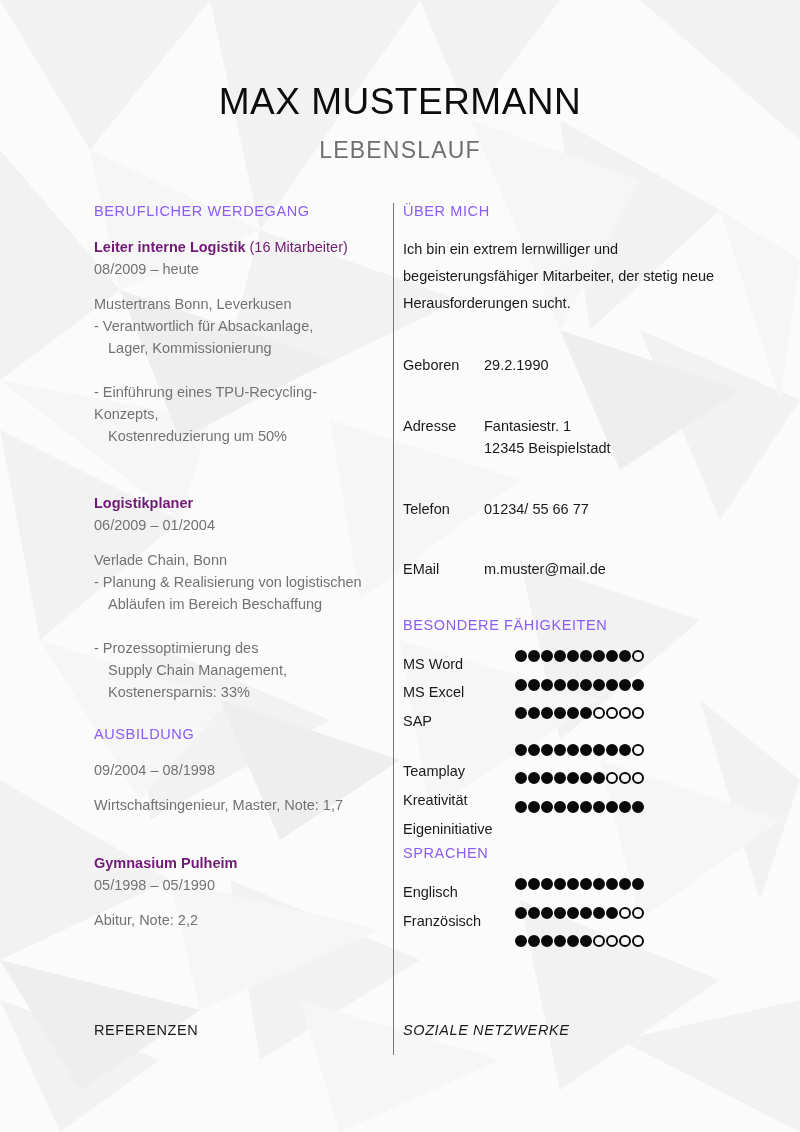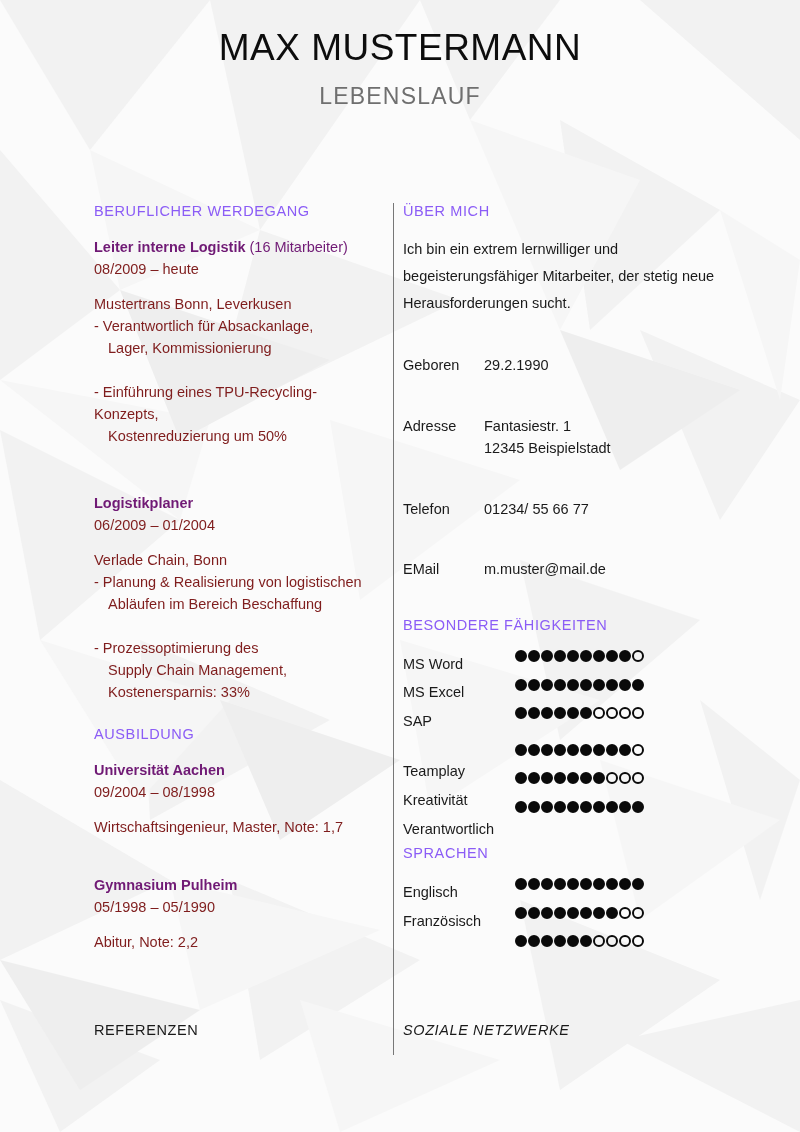--- a/index.html
+++ b/index.html
@@ -28,21 +28,21 @@
   #page {
     position: relative;
     z-index: 1;
     width: 800px;
     height: 1132px;
   }
 
   
   .header {
     text-align: center;
-    padding-top: 28px;
+    padding-top: 82px;
   }
   .name {
     font-size: 37px;
     font-weight: 400;
     letter-spacing: 0.5px;
     color: #0d0d0d;
     line-height: 1.1;
   }
   .subtitle {
     font-size: 23px;
@@ -95,21 +95,21 @@
     font-weight: 700;
     color: #701a75;
     line-height: 1.52;
   }
   .job-title .light {
     font-weight: 400;
   }
   .line {
     font-size: 14.5px;
     font-weight: 400;
-    color: #7f1d1d;
+    color: #737373;
     line-height: 1.52;
   }
   .line.indent {
     padding-left: 14px;
   }
   .gap-s { height: 13px; }
   .gap-m { height: 22px; }
   .gap-l { height: 36px; }
   .gap-xl { height: 45px; }
 
@@ -272,21 +272,20 @@
         <div class="line">- Prozessoptimierung des</div>
         <div class="line indent">Supply Chain Management,</div>
         <div class="line indent">Kostenersparnis: 33%</div>
       </div>
 
       <div class="gap-m"></div>
 
       <div class="section-head">AUSBILDUNG</div>
 
       <div>
-        <div class="edu-title">Universität Aachen</div>
         <div class="line">09/2004 – 08/1998</div>
         <div class="gap-s"></div>
         <div class="line">Wirtschaftsingenieur, Master, Note: 1,7</div>
       </div>
 
       <div class="gap-l"></div>
 
       <div>
         <div class="edu-title">Gymnasium Pulheim</div>
         <div class="line">05/1998 – 05/1990</div>
@@ -382,21 +381,21 @@
             </div>
           </div>
       </div>
 
       <div style="height:22px"></div>
 
       <div class="skills-block">
         <div class="skill-labels">
           <div class="skill-label">Teamplay</div>
           <div class="skill-label">Kreativität</div>
-          <div class="skill-label">Verantwortlich</div>
+          <div class="skill-label">Eigeninitiative</div>
         </div>
         <div class="dots-stack" style="top:-22px;">
             <div class="dot-row">
               <span class="dot filled"></span>
               <span class="dot filled"></span>
               <span class="dot filled"></span>
               <span class="dot filled"></span>
               <span class="dot filled"></span>
               <span class="dot filled"></span>
               <span class="dot filled"></span>

